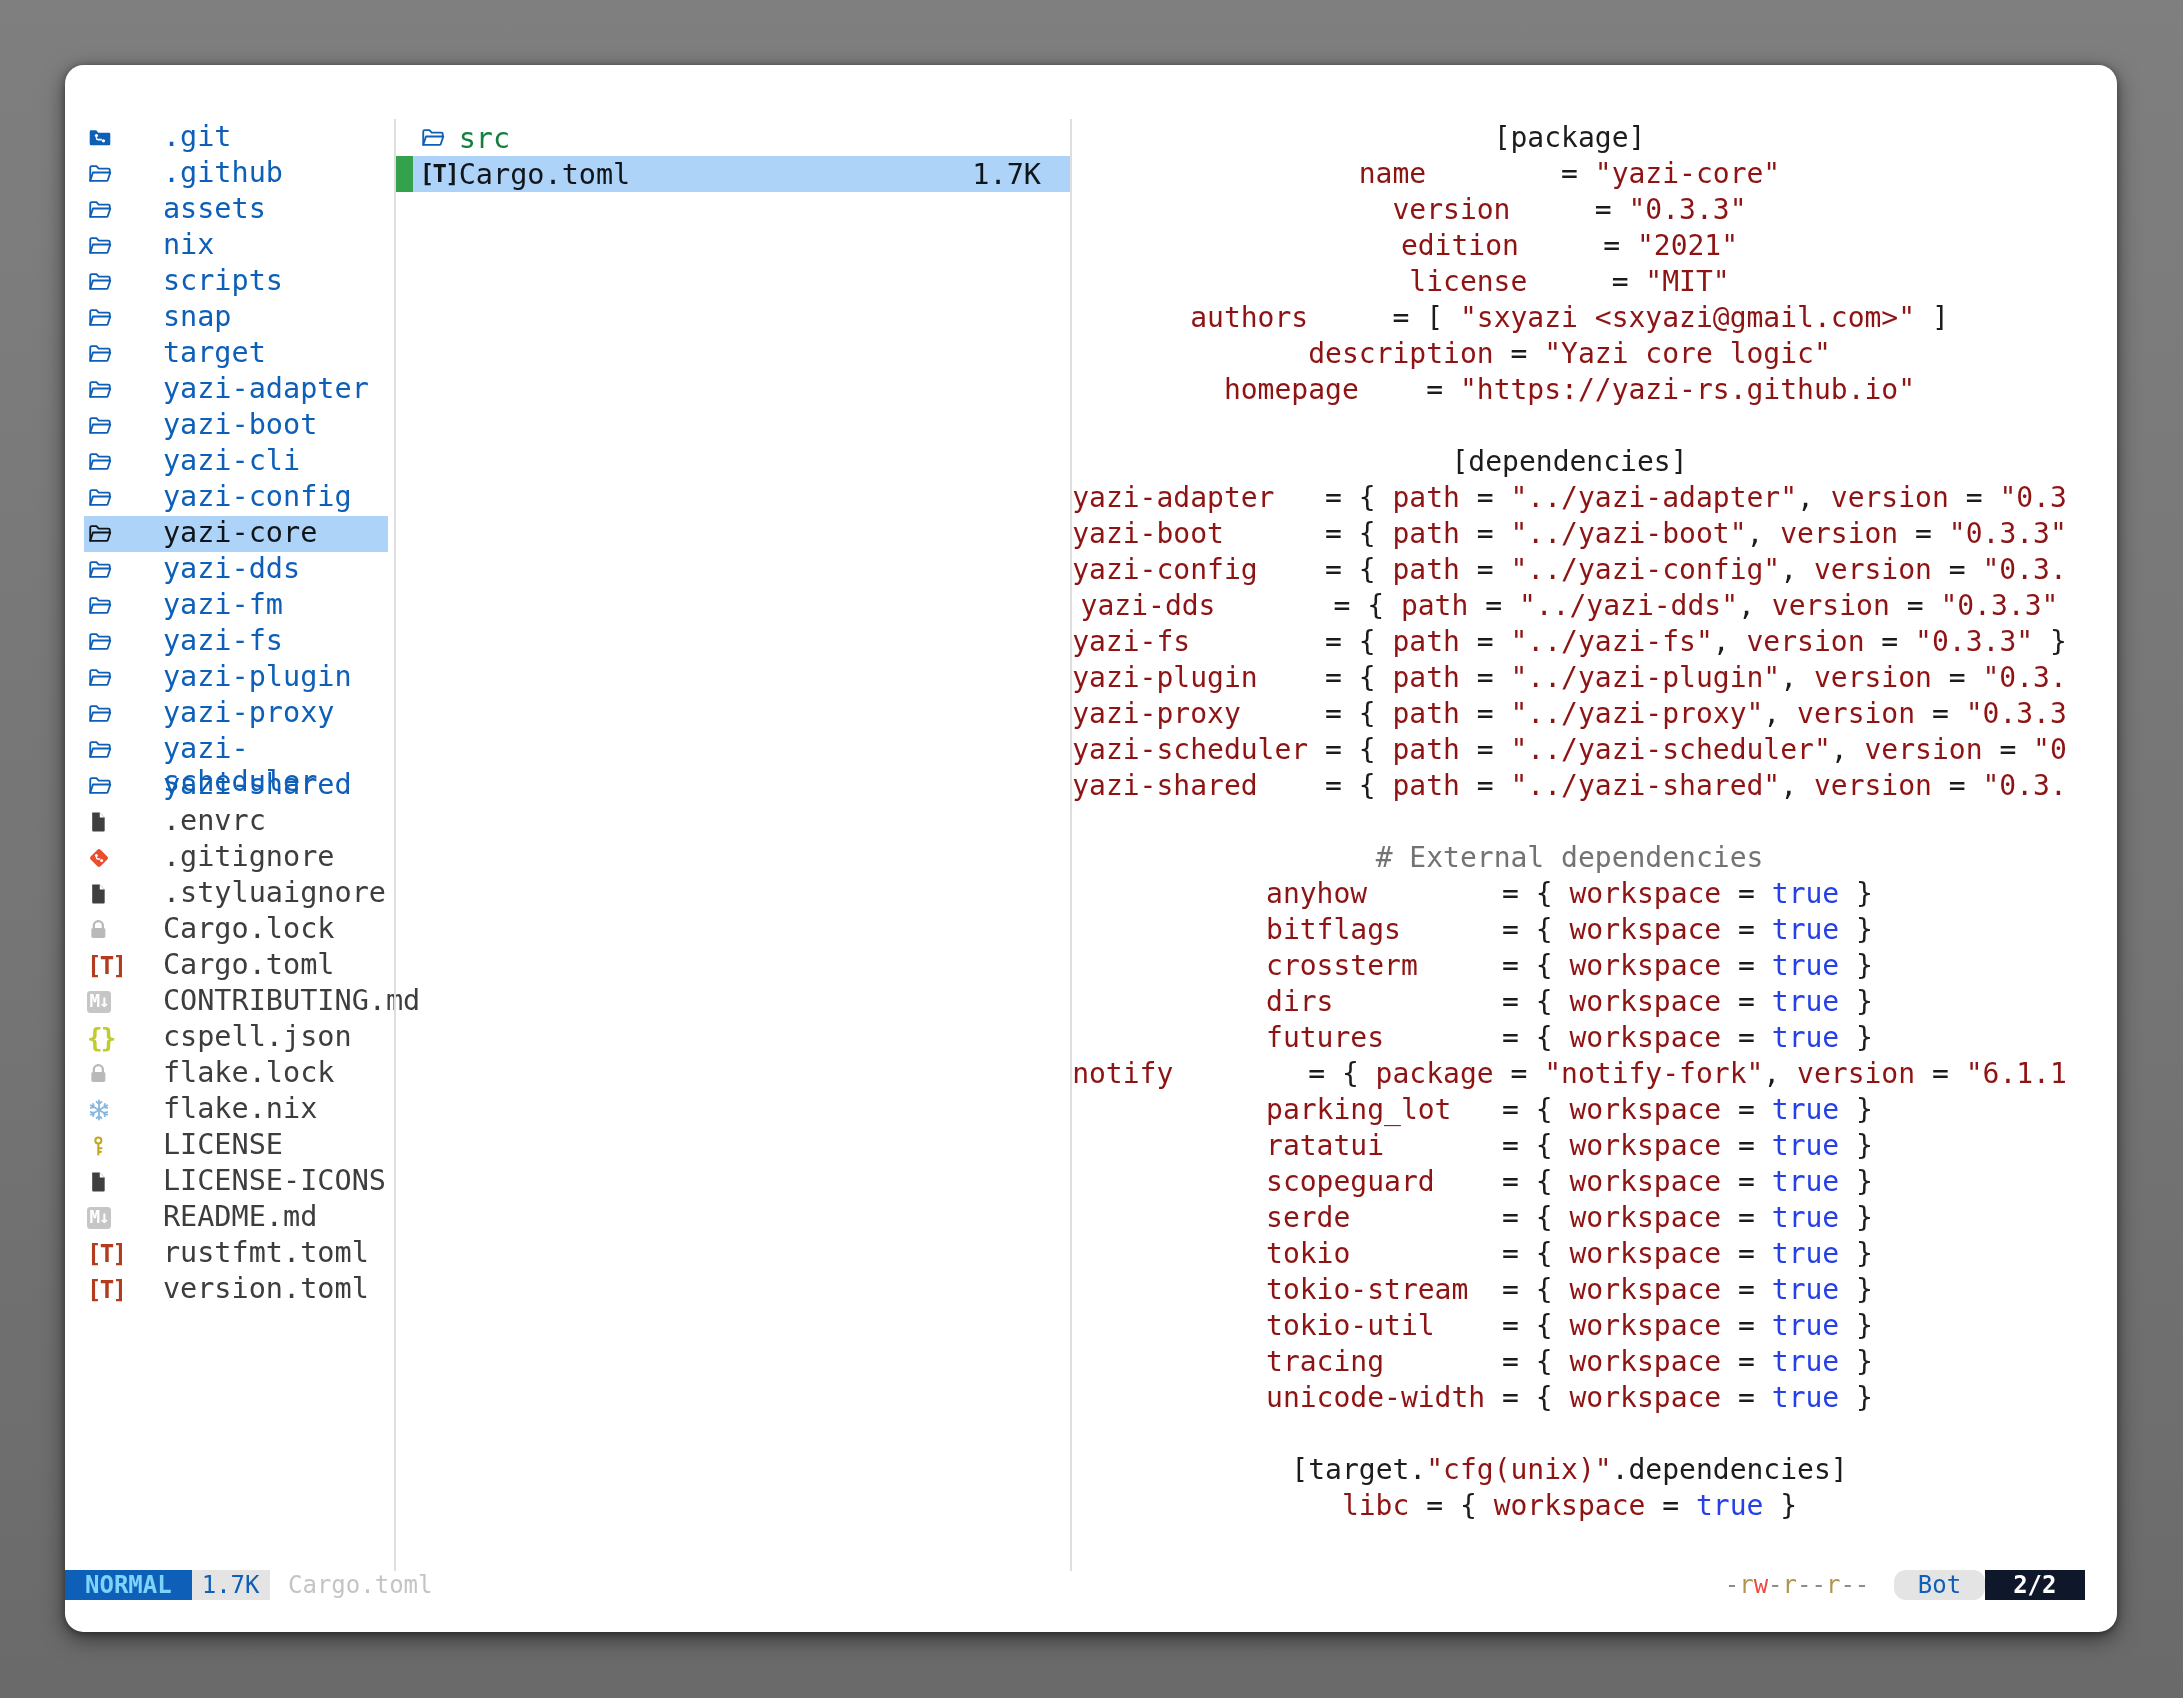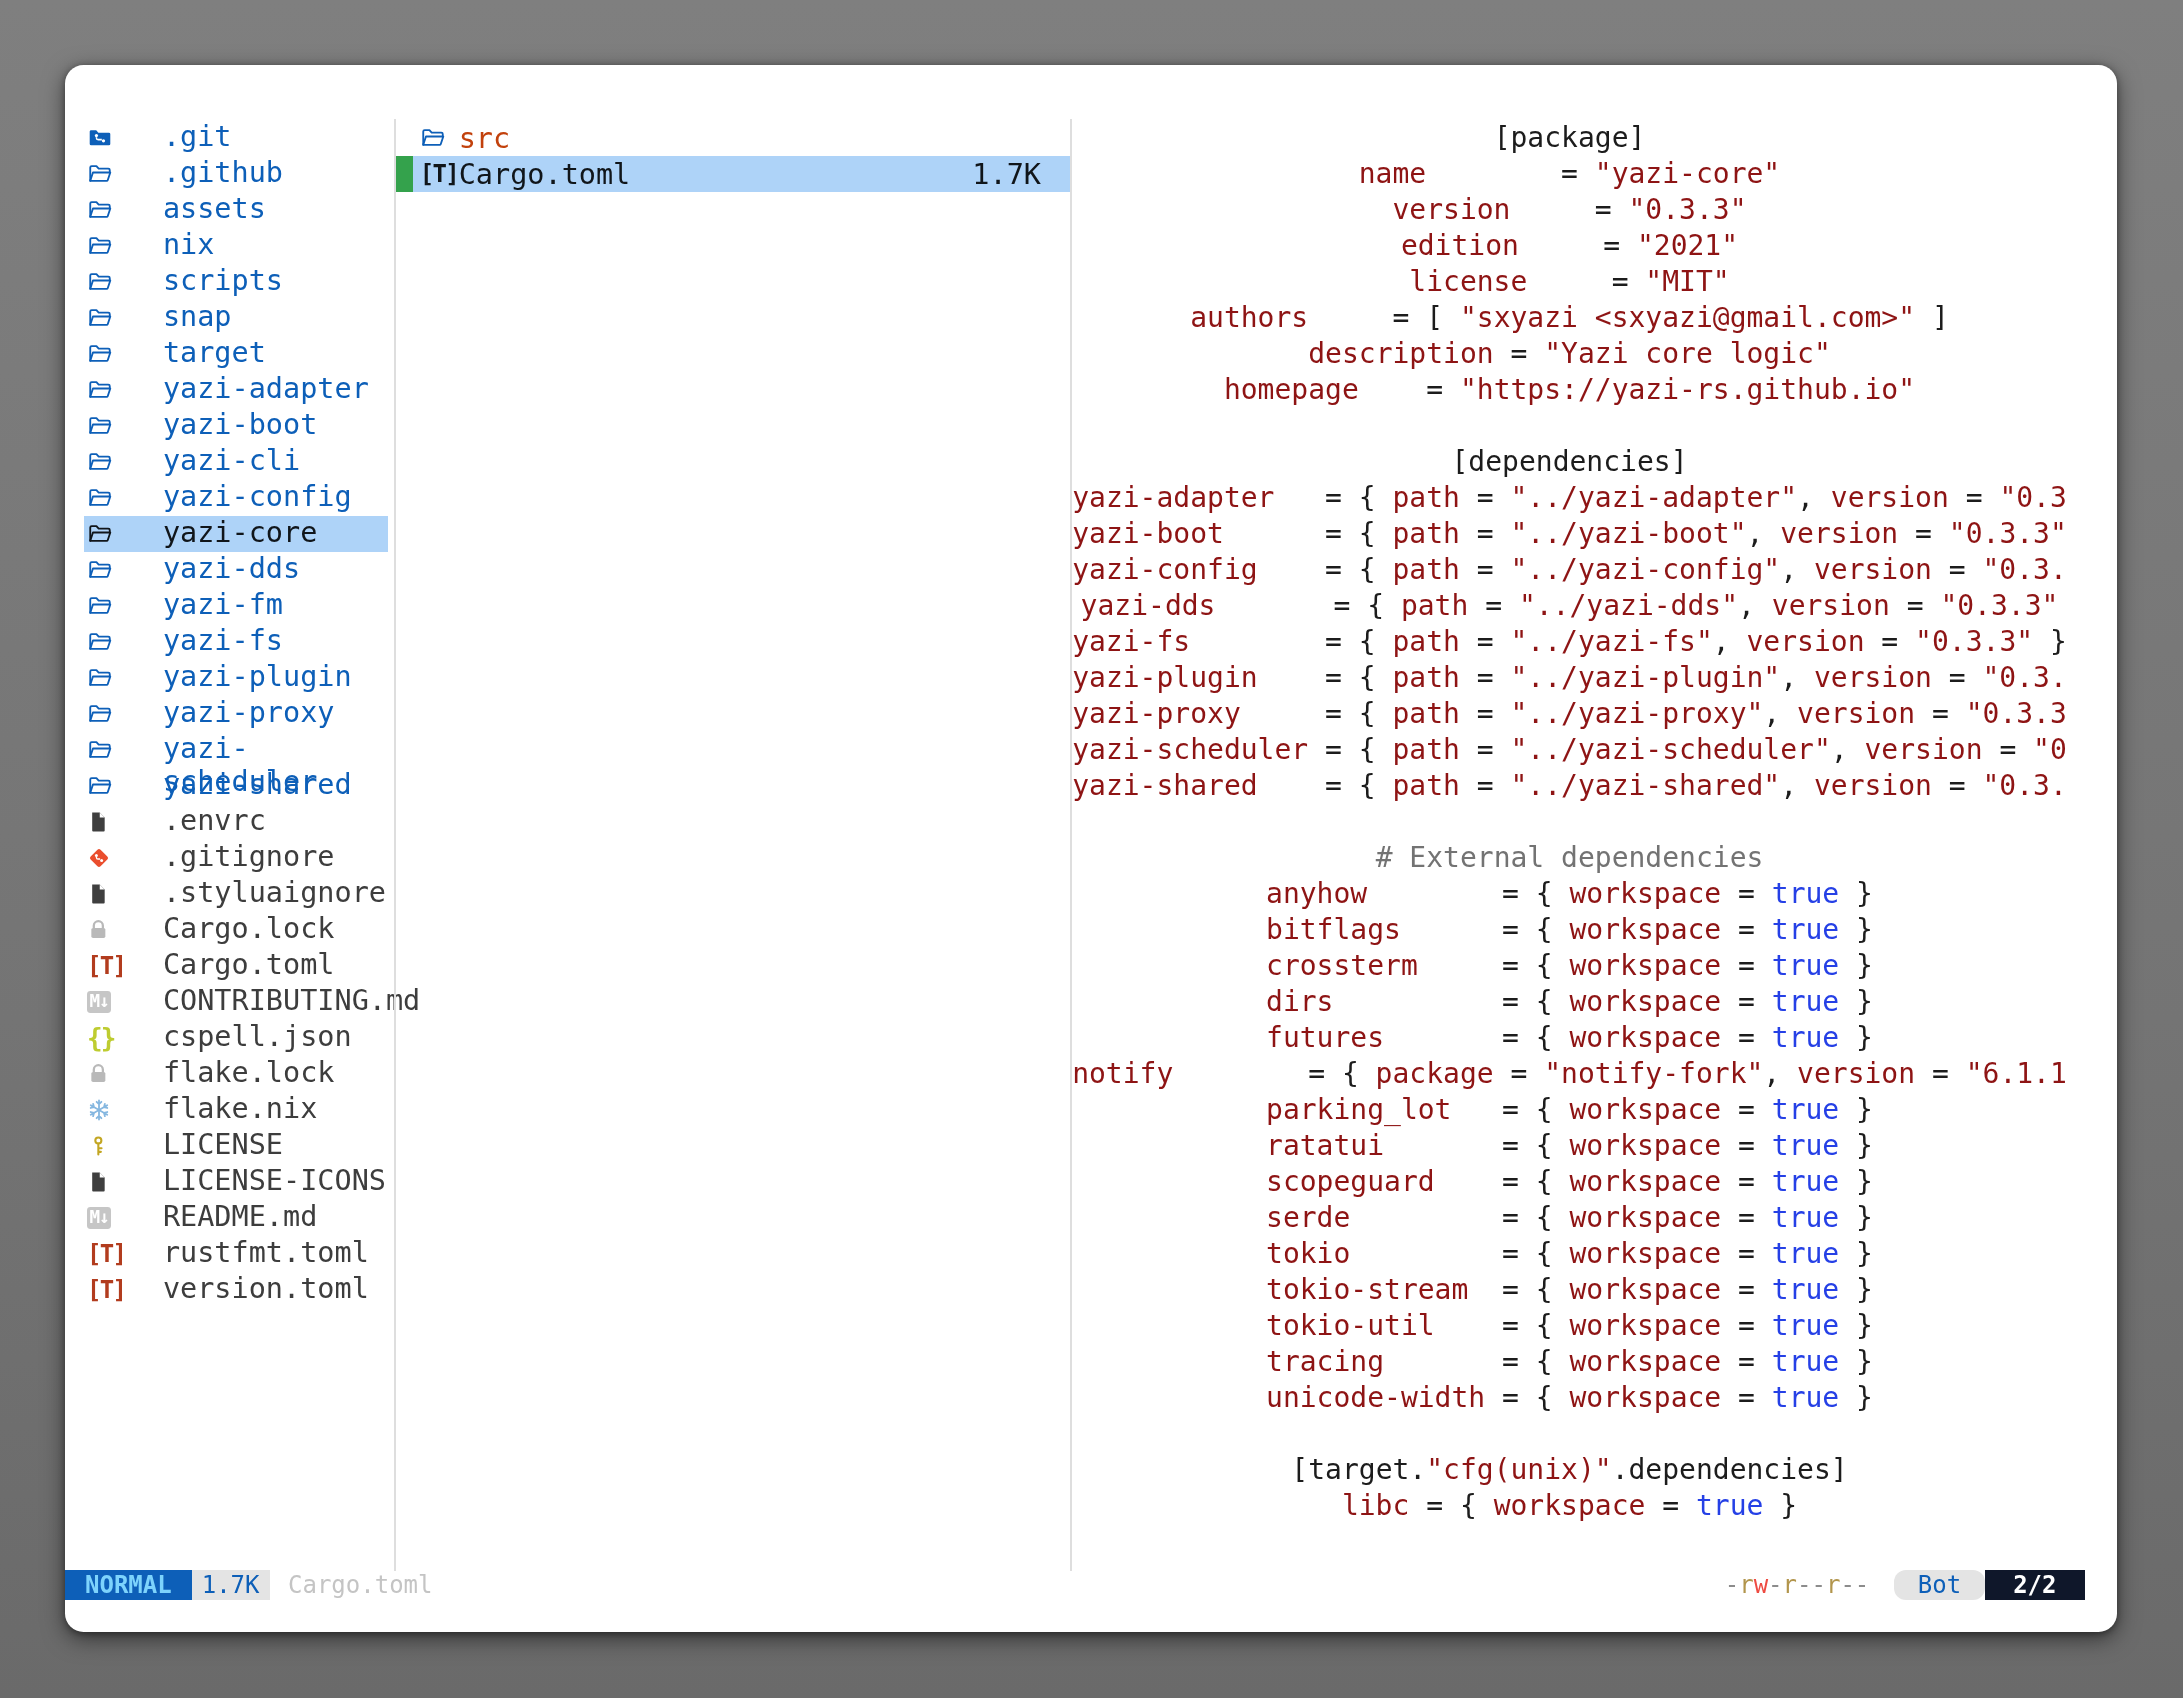--- a/index.html
+++ b/index.html
@@ -22,21 +22,21 @@
   .pane.mid{left:331px;width:675px;}
   .pane.preview{left:1000px;width:1009px;height:1451px;overflow:hidden;text-align:center;}
 
   .row{display:flex;height:36px;padding-left:3.4px;
        font-size:28.5px;color:#0d5fb8;gap:37px;}
   .row.file{color:#3d3d3d;}
   .row.selected{background:#aed3f8;color:#10151a;}
   .icon-box{width:39px;flex:none;display:flex;align-items:center;}
   .icon-box svg{display:block;}
 
-  .mrow{display:flex;align-items:center;height:36px;font-size:28.5px;color:#c2410c;}
+  .mrow{display:flex;align-items:center;height:36px;font-size:28.5px;color:#15803d;}
   .mrow .marker{width:17px;align-self:stretch;flex:none;background:transparent;}
   .mrow .icon-box{margin-left:6.7px;}
   .mrow.selected{background:#aed3f8;color:#10151a;}
   .mrow.selected .marker{background:#34a24c;}
   .mrow .size{margin-left:auto;padding-right:30px;}
 
   .pline{height:36px;line-height:36px;white-space:pre;font-size:28px;}
   .c-red{color:#8e1414}
   .c-blk{color:#1c1c1c}
   .c-grn{color:#737373}

